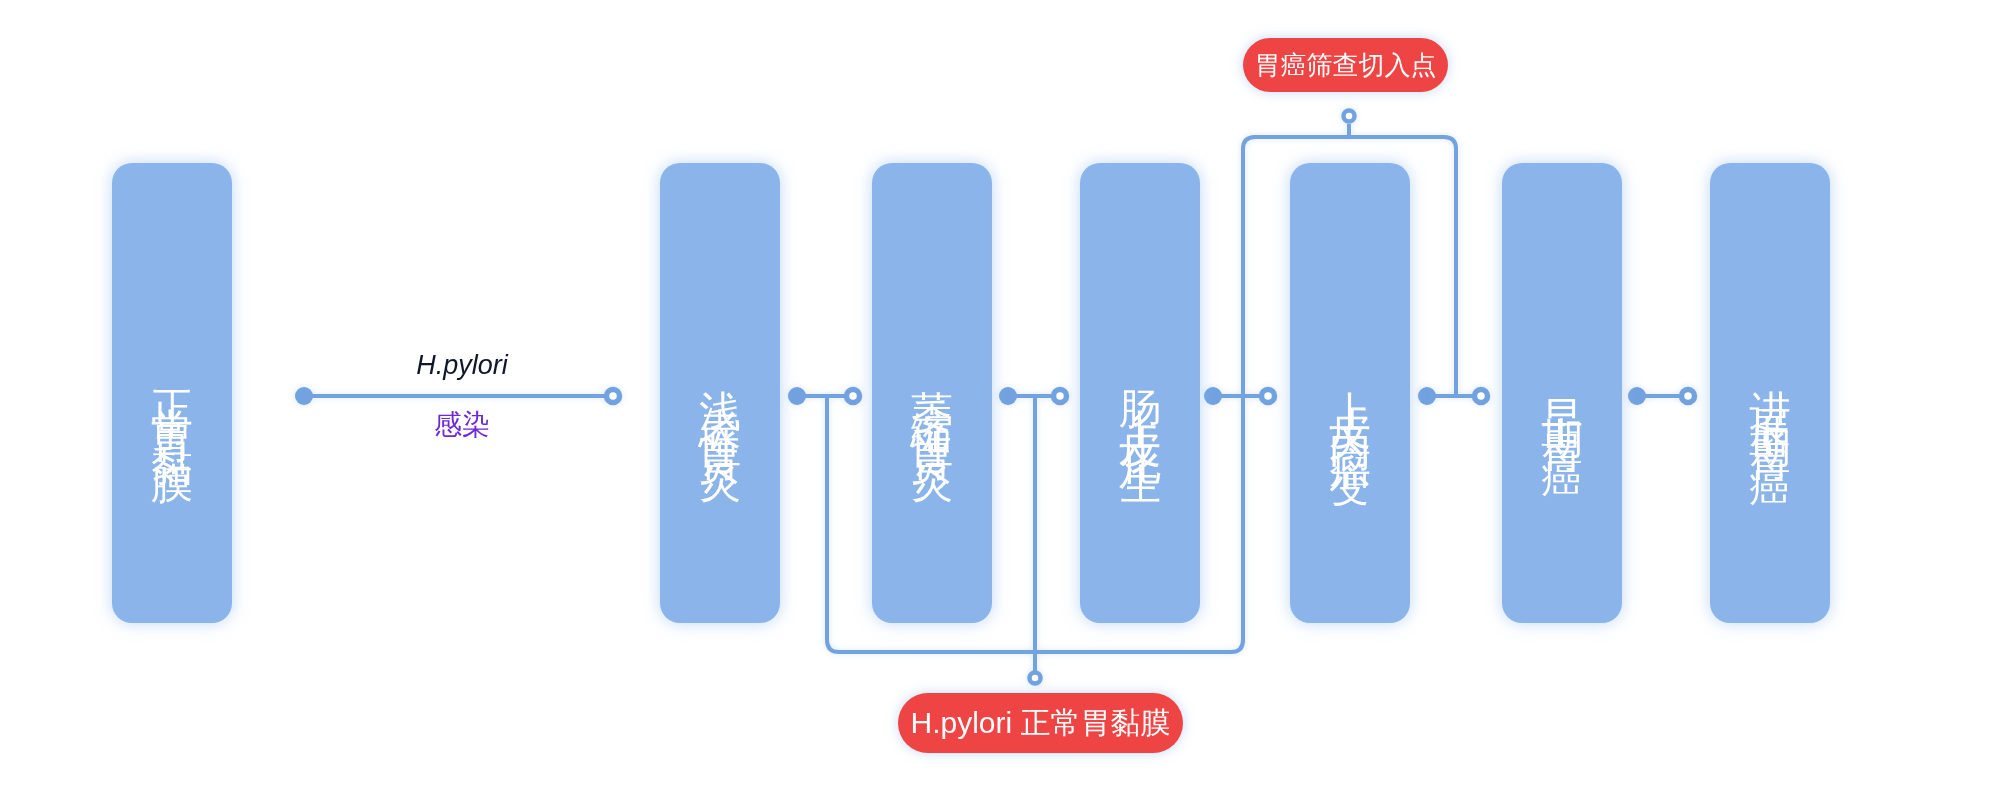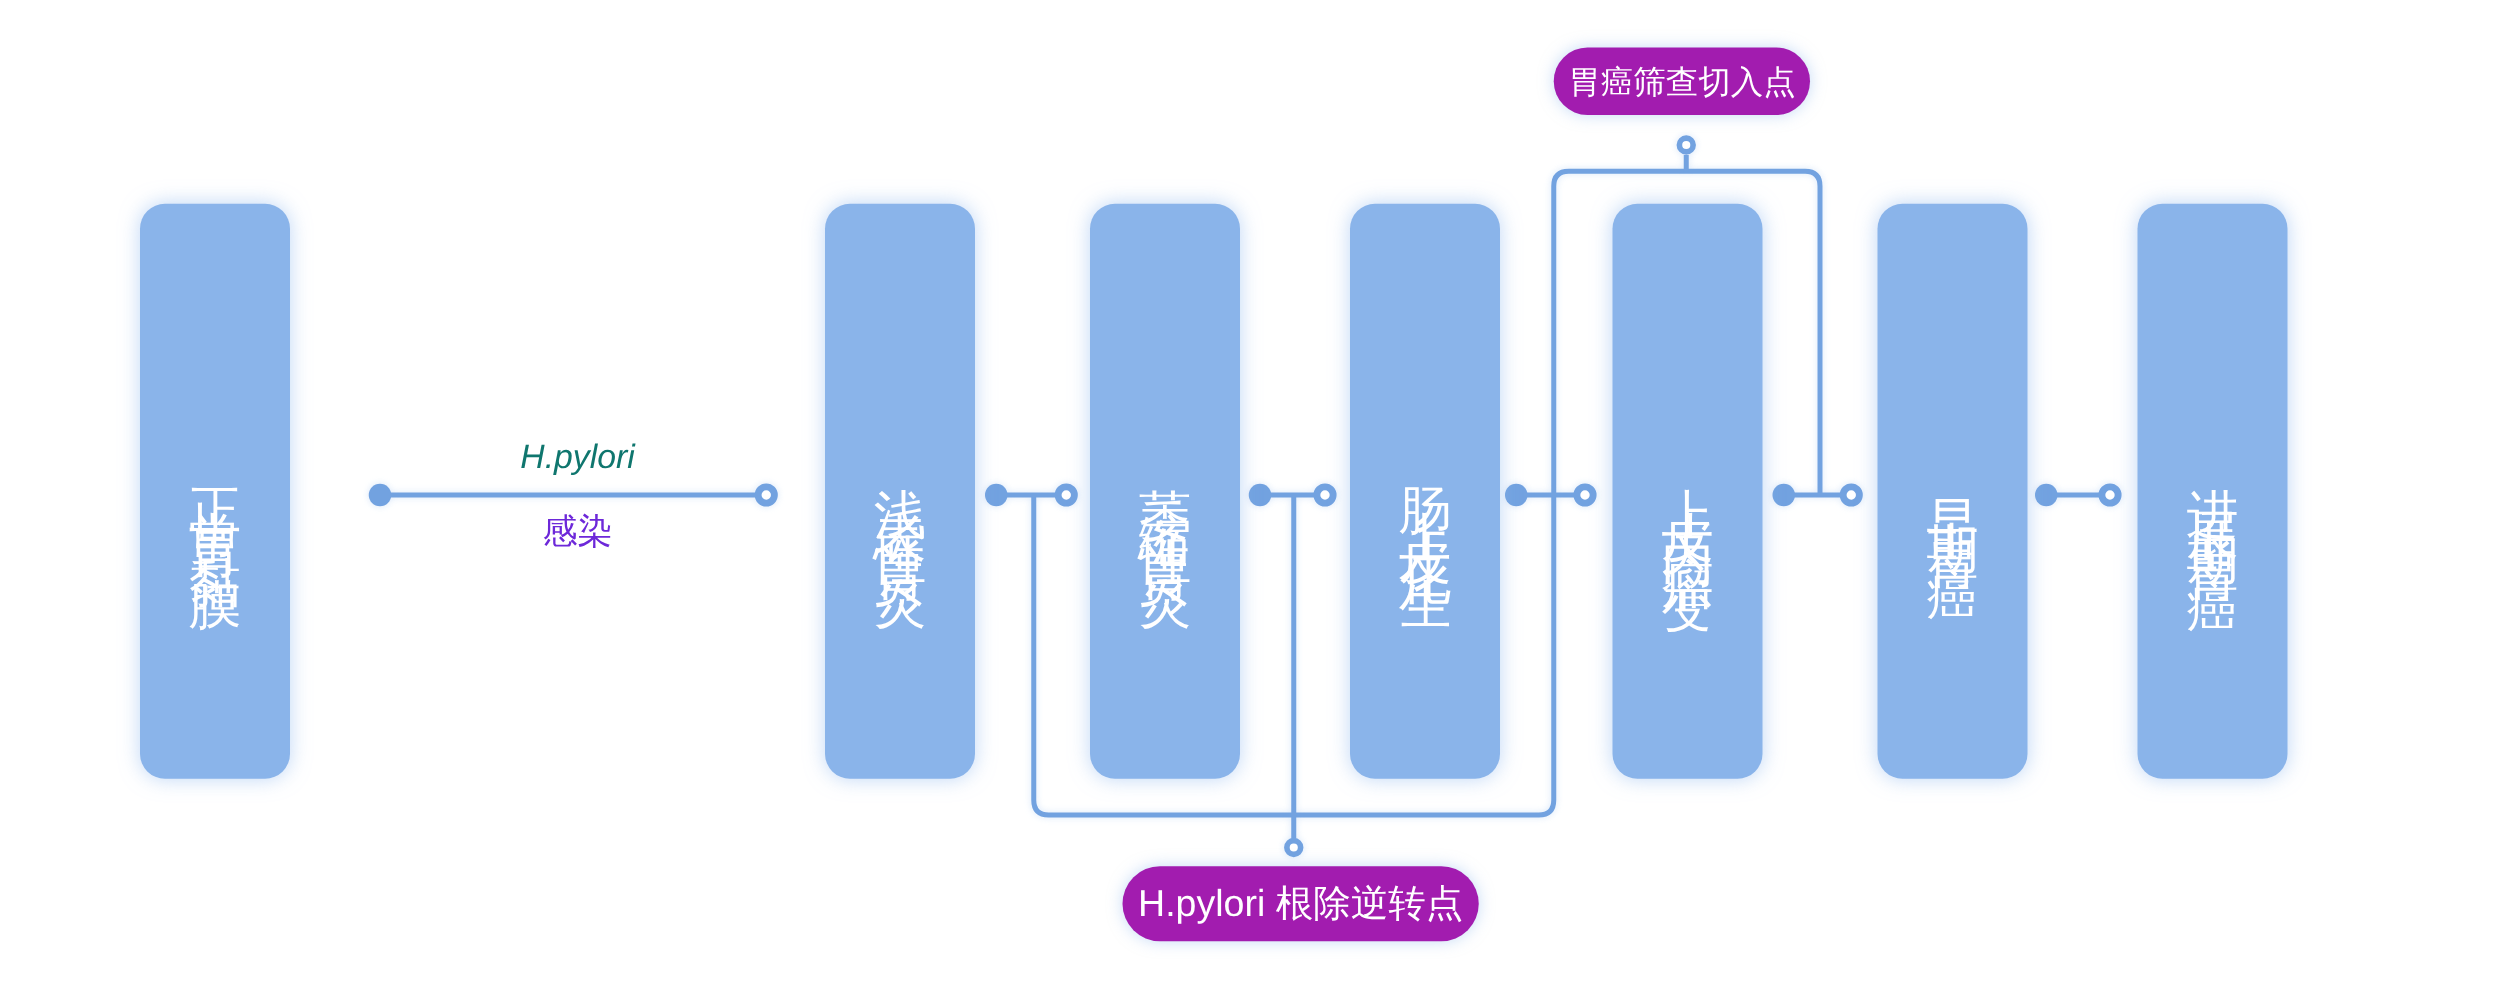--- a/index.html
+++ b/index.html
@@ -57,36 +57,36 @@
 
   
   .edge-label-title {
     position: absolute;
     left: 362px; top: 350px;
     width: 200px;
     text-align: center;
     font-size: 27px;
     font-style: italic;
     font-weight: 500;
-    color: #0f766e;
+    color: #0f172a;
   }
   .edge-label-sub {
     position: absolute;
     left: 382px; top: 406px;
     width: 160px;
     text-align: center;
     font-size: 28px;
     font-weight: 500;
     color: #6d28d9;
   }
 
   
   .badge {
     position: absolute;
-    background: #a21caf;
+    background: #ef4444;
     color: #ffffff;
     display: flex;
     align-items: center;
     justify-content: center;
     box-shadow: 0 0 12px rgba(141,183,238,0.5);
     font-weight: 500;
     white-space: nowrap;
   }
   .badge-top {
     left: 1243px; top: 38px;
@@ -175,16 +175,16 @@
     <span class="node-label">进展期胃癌</span>
   </div>
 
   <div class="edge-label-title">H.pylori</div>
   <div class="edge-label-sub">感染</div>
 
   <div class="badge badge-top">
     <span>胃癌筛查切入点</span>
   </div>
   <div class="badge badge-bottom">
-    <span>H.pylori 根除逆转点</span>
+    <span>H.pylori 正常胃黏膜</span>
   </div>
 
 </div>
 
 </body></html>

